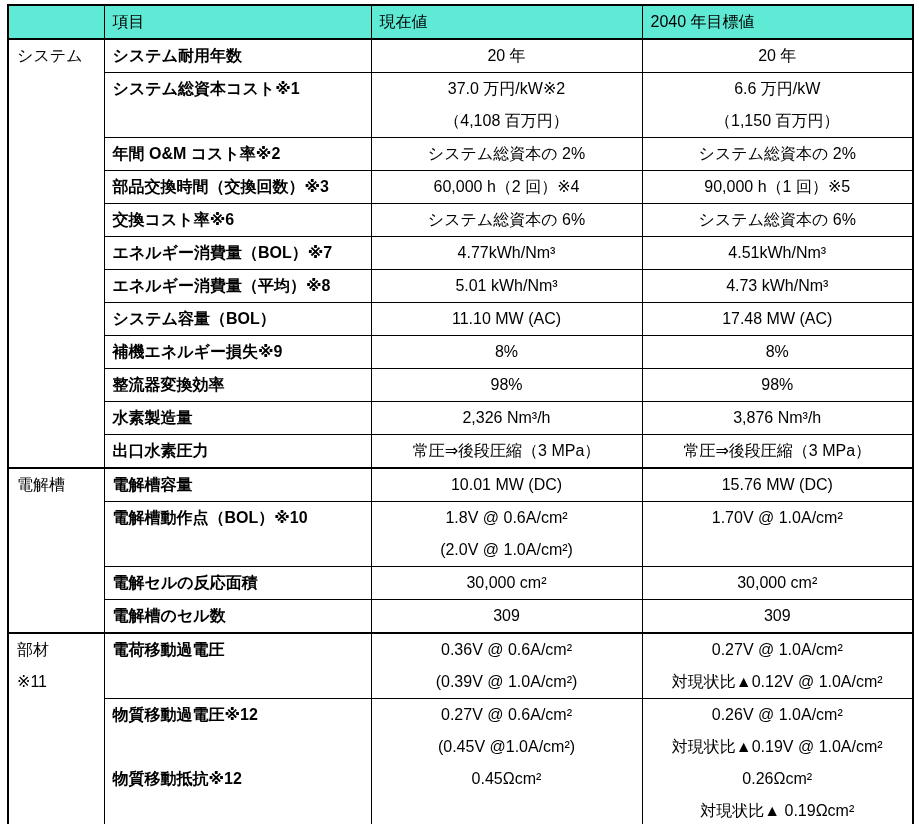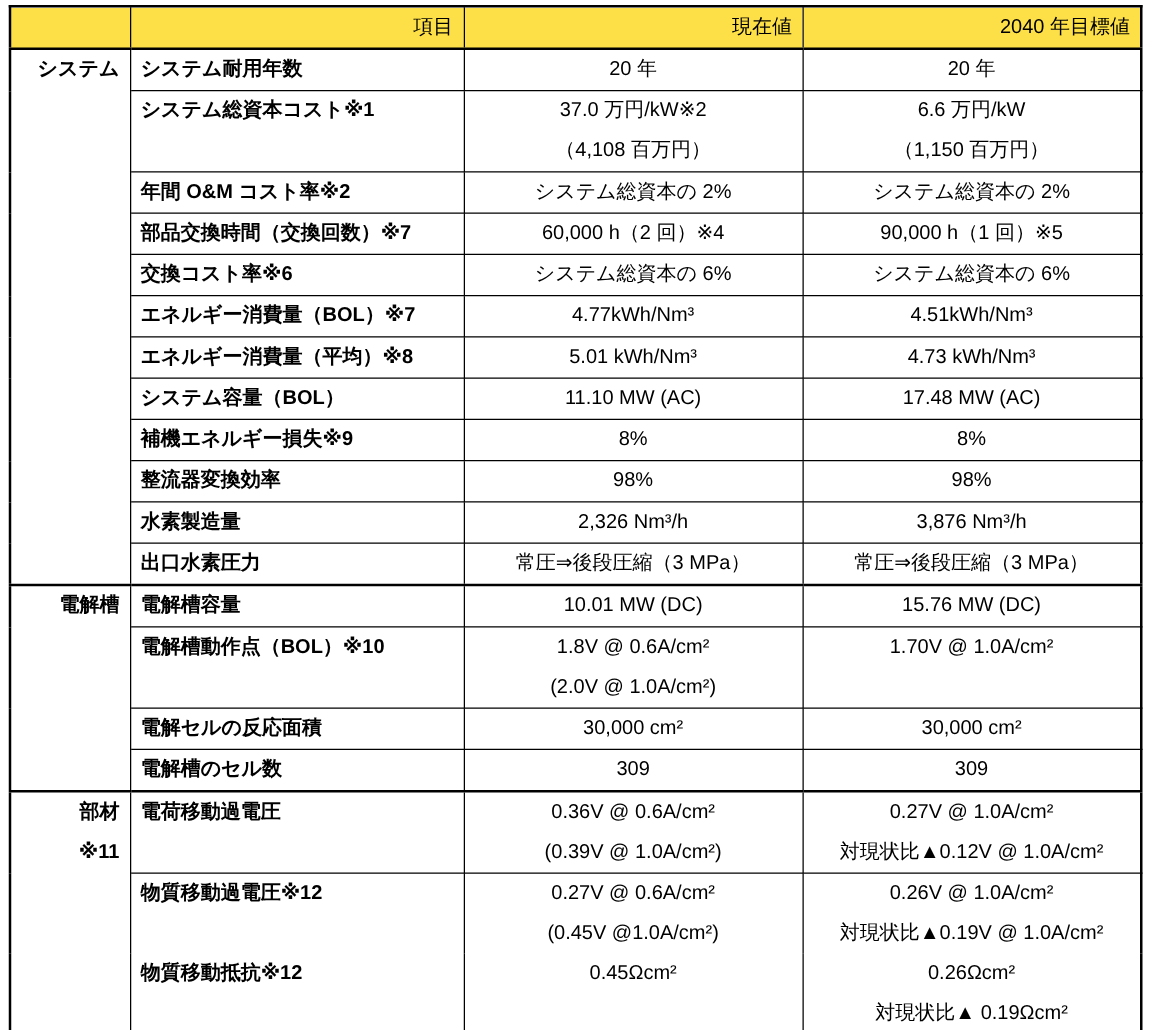--- a/index.html
+++ b/index.html
@@ -35,30 +35,29 @@
   th, td {
     border: 1px solid #000000;
     padding: 0 8px;
     font-size: 16px;
     line-height: 32px;
     vertical-align: top;
     overflow: hidden;
     white-space: nowrap;
   }
   thead th {
-    background: #fde047;
+    background: #5eead4;
     font-weight: normal;
-    text-align: right;
+    text-align: left;
     height: 32px;
     border-bottom: 2px solid #000000;
   }
   td.group-cell {
-    text-align: right;
+    text-align: left;
     vertical-align: top;
-    font-weight: bold;
   }
   td.item-cell {
     text-align: left;
     font-weight: bold;
   }
   td.value-cell {
     text-align: center;
   }
   tr.group-start td { border-top: 2px solid #000000; }
   tbody tr:last-child td { border-bottom: 3px solid #000000; }
@@ -119,21 +118,21 @@
           </td>
           <td class="value-cell">
             <div class="line">システム総資本の 2%</div>
           </td>
           <td class="value-cell">
             <div class="line">システム総資本の 2%</div>
           </td>
         </tr>
         <tr>
           <td class="item-cell">
-            <div class="line">部品交換時間（交換回数）※7</div>
+            <div class="line">部品交換時間（交換回数）※3</div>
           </td>
           <td class="value-cell">
             <div class="line">60,000 h（2 回）※4</div>
           </td>
           <td class="value-cell">
             <div class="line">90,000 h（1 回）※5</div>
           </td>
         </tr>
         <tr>
           <td class="item-cell">

